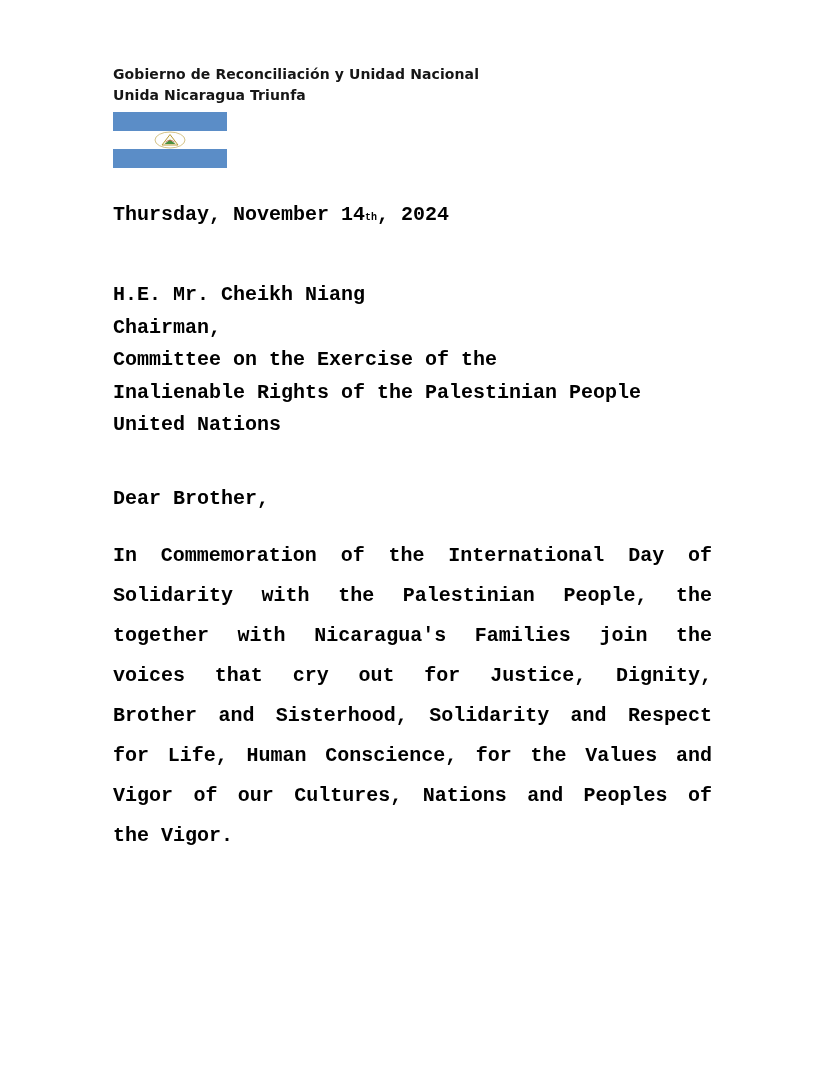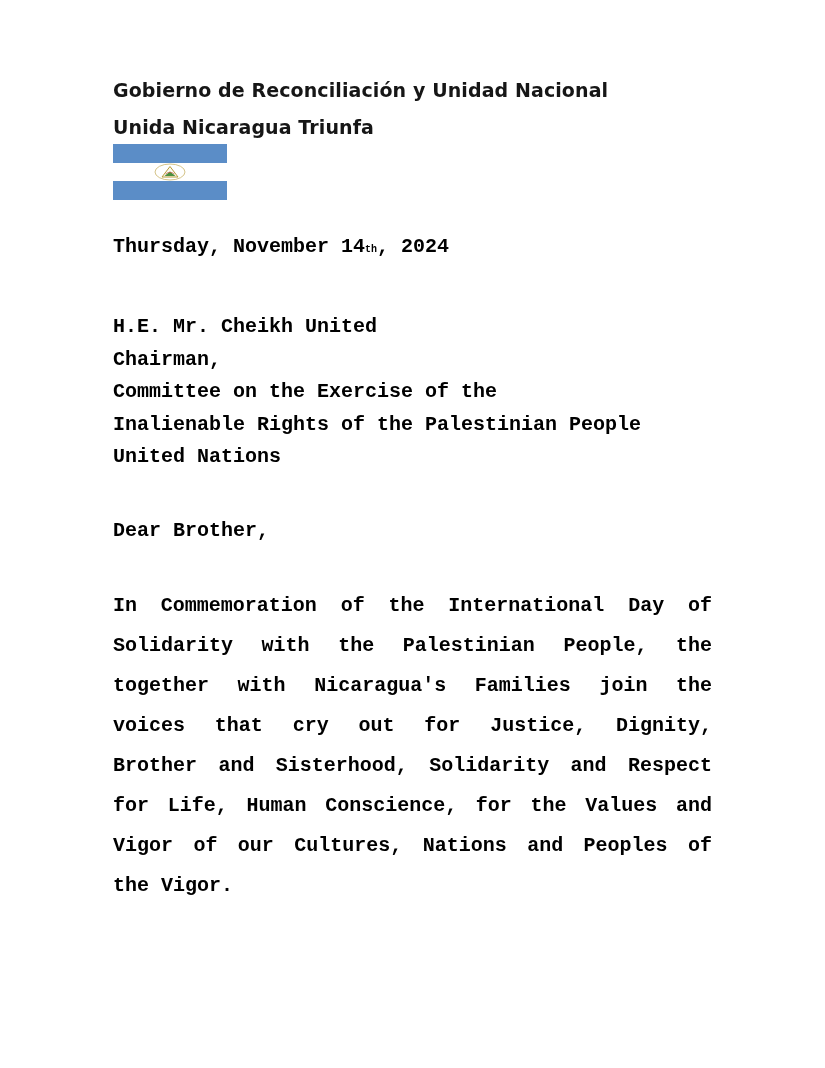--- a/index.html
+++ b/index.html
@@ -11,25 +11,24 @@
     background: #ffffff;
     color: #000000;
     overflow: hidden;
   }
   .content { padding: 64px 113px 0 113px; }
 
   .header-block { margin-bottom: 0; }
   .header-line {
     font-family: "DejaVu Sans", "Liberation Sans", sans-serif;
     font-weight: bold;
-    font-size: 19px;
+    font-size: 14px;
     line-height: 21px;
     color: #161616;
     letter-spacing: 0.1px;
-    margin-top: 16px;
   }
 
   .flag {
     width: 114px;
     height: 56px;
     margin-top: 6px;
     display: flex;
     flex-direction: column;
   }
   .stripe-blue { height: 19px; background: #5B8DC7; }
@@ -50,21 +49,21 @@
 
   .dateline { margin-top: 26px; }
   .dateline .dl-row { line-height: 42px; }
   .ordinal { font-size: 10px; }
 
   .recipient { margin-top: 40px; }
   .recipient .rc-row { line-height: 32.5px; }
 
   .salutation { margin-top: 36px; line-height: 42px; }
 
-  .body-par { margin-top: 34px; width: 599px; }
+  .body-par { margin-top: 16px; width: 599px; }
   .body-par .jline {
     line-height: 40px;
     text-align: justify;
     text-align-last: justify;
     white-space: normal;
   }
   .body-par .jline.last {
     text-align: left;
     text-align-last: left;
   }
@@ -91,21 +90,21 @@
         </svg>
       </div>
       <div class="stripe-blue"></div>
     </div>
 
     <div class="dateline mono">
       <div class="dl-row"><span>Thursday, November 14</span><span class="ordinal">th</span><span>, 2024</span></div>
     </div>
 
     <div class="recipient mono">
-      <div class="rc-row">H.E. Mr. Cheikh United</div>
+      <div class="rc-row">H.E. Mr. Cheikh Niang</div>
       <div class="rc-row">Chairman,</div>
       <div class="rc-row">Committee on the Exercise of the</div>
       <div class="rc-row">Inalienable Rights of the Palestinian People</div>
       <div class="rc-row">United Nations</div>
     </div>
 
     <div class="salutation mono">Dear Brother,</div>
 
     <div class="body-par mono">
       <div class="jline">In Commemoration of the International Day of</div>

